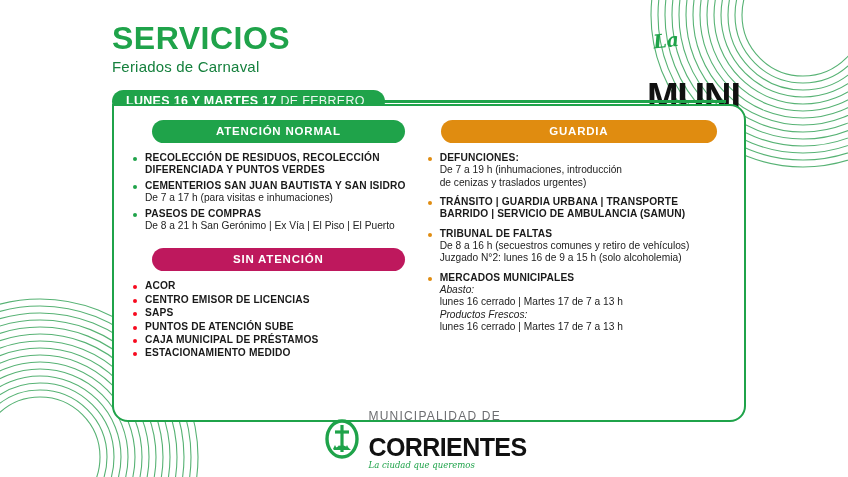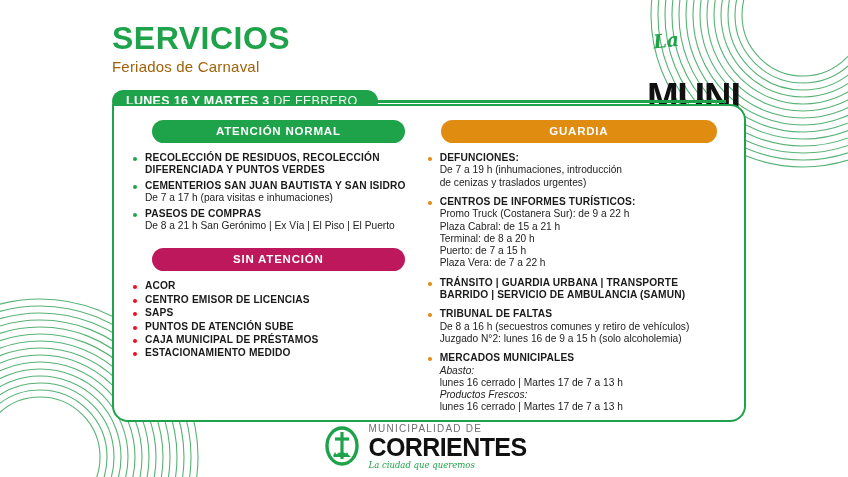--- a/index.html
+++ b/index.html
@@ -20,21 +20,21 @@
   .header { position: absolute; left: 112px; top: 22px; }
   .title {
     font-size: 32px;
     font-weight: bold;
     color: #1fa34a;
     letter-spacing: 0.5px;
     line-height: 1.05;
   }
   .subtitle {
     font-size: 15px;
-    color: #a16207;
+    color: #15803d;
     margin-top: 2px;
     letter-spacing: 0.2px;
   }
 
   
   .logo-muni {
     position: absolute;
     right: 108px;
     top: 26px;
     text-align: left;
@@ -163,25 +163,25 @@
     position: absolute;
     left: 0; right: 0;
     bottom: 8px;
     display: flex;
     justify-content: center;
     align-items: center;
   }
   .crest { margin-right: 7px; }
   .foot-text { line-height: 1; }
   .foot-muni {
-    font-size: 10px;
+    font-size: 12px;
     color: #6d6e71;
     letter-spacing: 1.2px;
     display: block;
-    margin-bottom: 1px;
+    margin-bottom: 13px;
   }
   .foot-corr {
     font-size: 25px;
     font-weight: bold;
     color: #111111;
     letter-spacing: -0.6px;
     display: block;
   }
   .foot-slogan {
     font-family: "DejaVu Serif", serif;
@@ -240,21 +240,21 @@
   <div class="subtitle">Feriados de Carnaval</div>
 </div>
 
 <div class="logo-muni">
   <span class="logo-la">La</span>
   <span class="logo-main">MUNI</span>
 </div>
 
 <div class="date-row">
   <div class="date-pill">
-    <b>LUNES 16 Y MARTES 3</b><span> DE FEBRERO</span>
+    <b>LUNES 16 Y MARTES 17</b><span> DE FEBRERO</span>
   </div>
   <div class="date-line"></div>
 </div>
 
 <div class="card">
 
   <div class="col-left">
 
     <div class="pill pill-green">ATENCIÓN NORMAL</div>
 
@@ -300,28 +300,20 @@
 
   <div class="col-right">
 
     <div class="pill pill-orange">GUARDIA</div>
 
     <ul class="items bul-orange">
       <li>
         <span class="it-head">DEFUNCIONES:</span>
         <span class="it-sub">De 7 a 19 h (inhumaciones, introducción
 de cenizas y traslados urgentes)</span>
-      </li>
-      <li>
-        <span class="it-head">CENTROS DE INFORMES TURÍSTICOS:</span>
-        <span class="it-sub">Promo Truck (Costanera Sur): de 9 a 22 h
-Plaza Cabral: de 15 a 21 h
-Terminal: de 8 a 20 h
-Puerto: de 7 a 15 h
-Plaza Vera: de 7 a 22 h</span>
       </li>
       <li>
         <span class="it-head">TRÁNSITO | GUARDIA URBANA | TRANSPORTE BARRIDO | SERVICIO DE AMBULANCIA (SAMUN)</span>
       </li>
       <li>
         <span class="it-head">TRIBUNAL DE FALTAS</span>
         <span class="it-sub">De 8 a 16 h (secuestros comunes y retiro de vehículos)
 Juzgado N°2: lunes 16 de 9 a 15 h (solo alcoholemia)</span>
       </li>
       <li>

